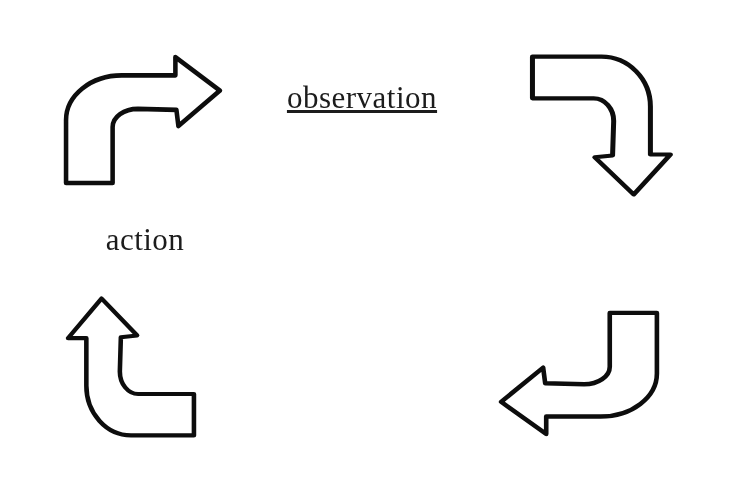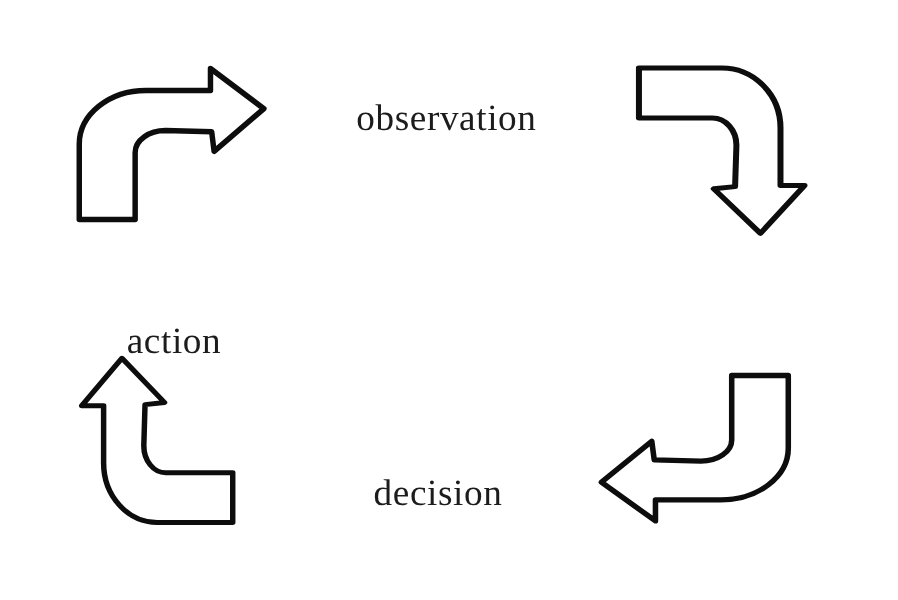--- a/index.html
+++ b/index.html
@@ -29,39 +29,38 @@
     position: absolute;
     display: block;
   }
   .arrow path {
     fill: #ffffff;
     stroke: #0d0d0d;
     stroke-width: 4.5;
     stroke-linejoin: round;
     stroke-linecap: round;
   }
-  #label-observation { left: 372px; top: 82px; }
+  #label-observation { left: 362px; top: 82px; text-decoration: underline; }
   #label-orientation { left: 641px; top: 225px; }
   #label-decision    { left: 365px; top: 395px; }
-  #label-action      { left: 145px; top: 224px; margin-top: 44px; }
+  #label-action      { left: 145px; top: 224px; }
 
   #arrow-tl { left: 62px;  top: 52px;  width: 163px; height: 135px; }
   #arrow-tr { left: 528px; top: 53px;  width: 148px; height: 146px; }
   #arrow-br { left: 496px; top: 309px; width: 165px; height: 130px; }
   #arrow-bl { left: 63px;  top: 294px; width: 135px; height: 145px; }
 </style>
 </head>
 <body>
 
 <div id="canvas">
 
   <div class="node-label" id="label-observation">observation</div>
 
 
-  <div class="node-label" id="label-decision">decision</div>
 
   <div class="node-label" id="label-action">action</div>
 
   <svg class="arrow" id="arrow-tl" viewBox="-4 -4 161 133" preserveAspectRatio="none" aria-hidden="true">
     <path d="M 0 125 L 0 63 A 55 44 0 0 1 55 19 L 108 19 L 108 1 L 152 34 L 111 69 L 109 53 L 71 52 A 25 18 0 0 0 46 70 L 46 125 Z"></path>
   </svg>
 
   <svg class="arrow" id="arrow-tr" viewBox="-4 -4 133 161" preserveAspectRatio="none" aria-hidden="true">
     <g transform="translate(125,0) rotate(90)">
       <path d="M 0 125 L 0 63 A 55 44 0 0 1 55 19 L 108 19 L 108 1 L 152 34 L 111 69 L 109 53 L 71 52 A 25 18 0 0 0 46 70 L 46 125 Z"></path>

